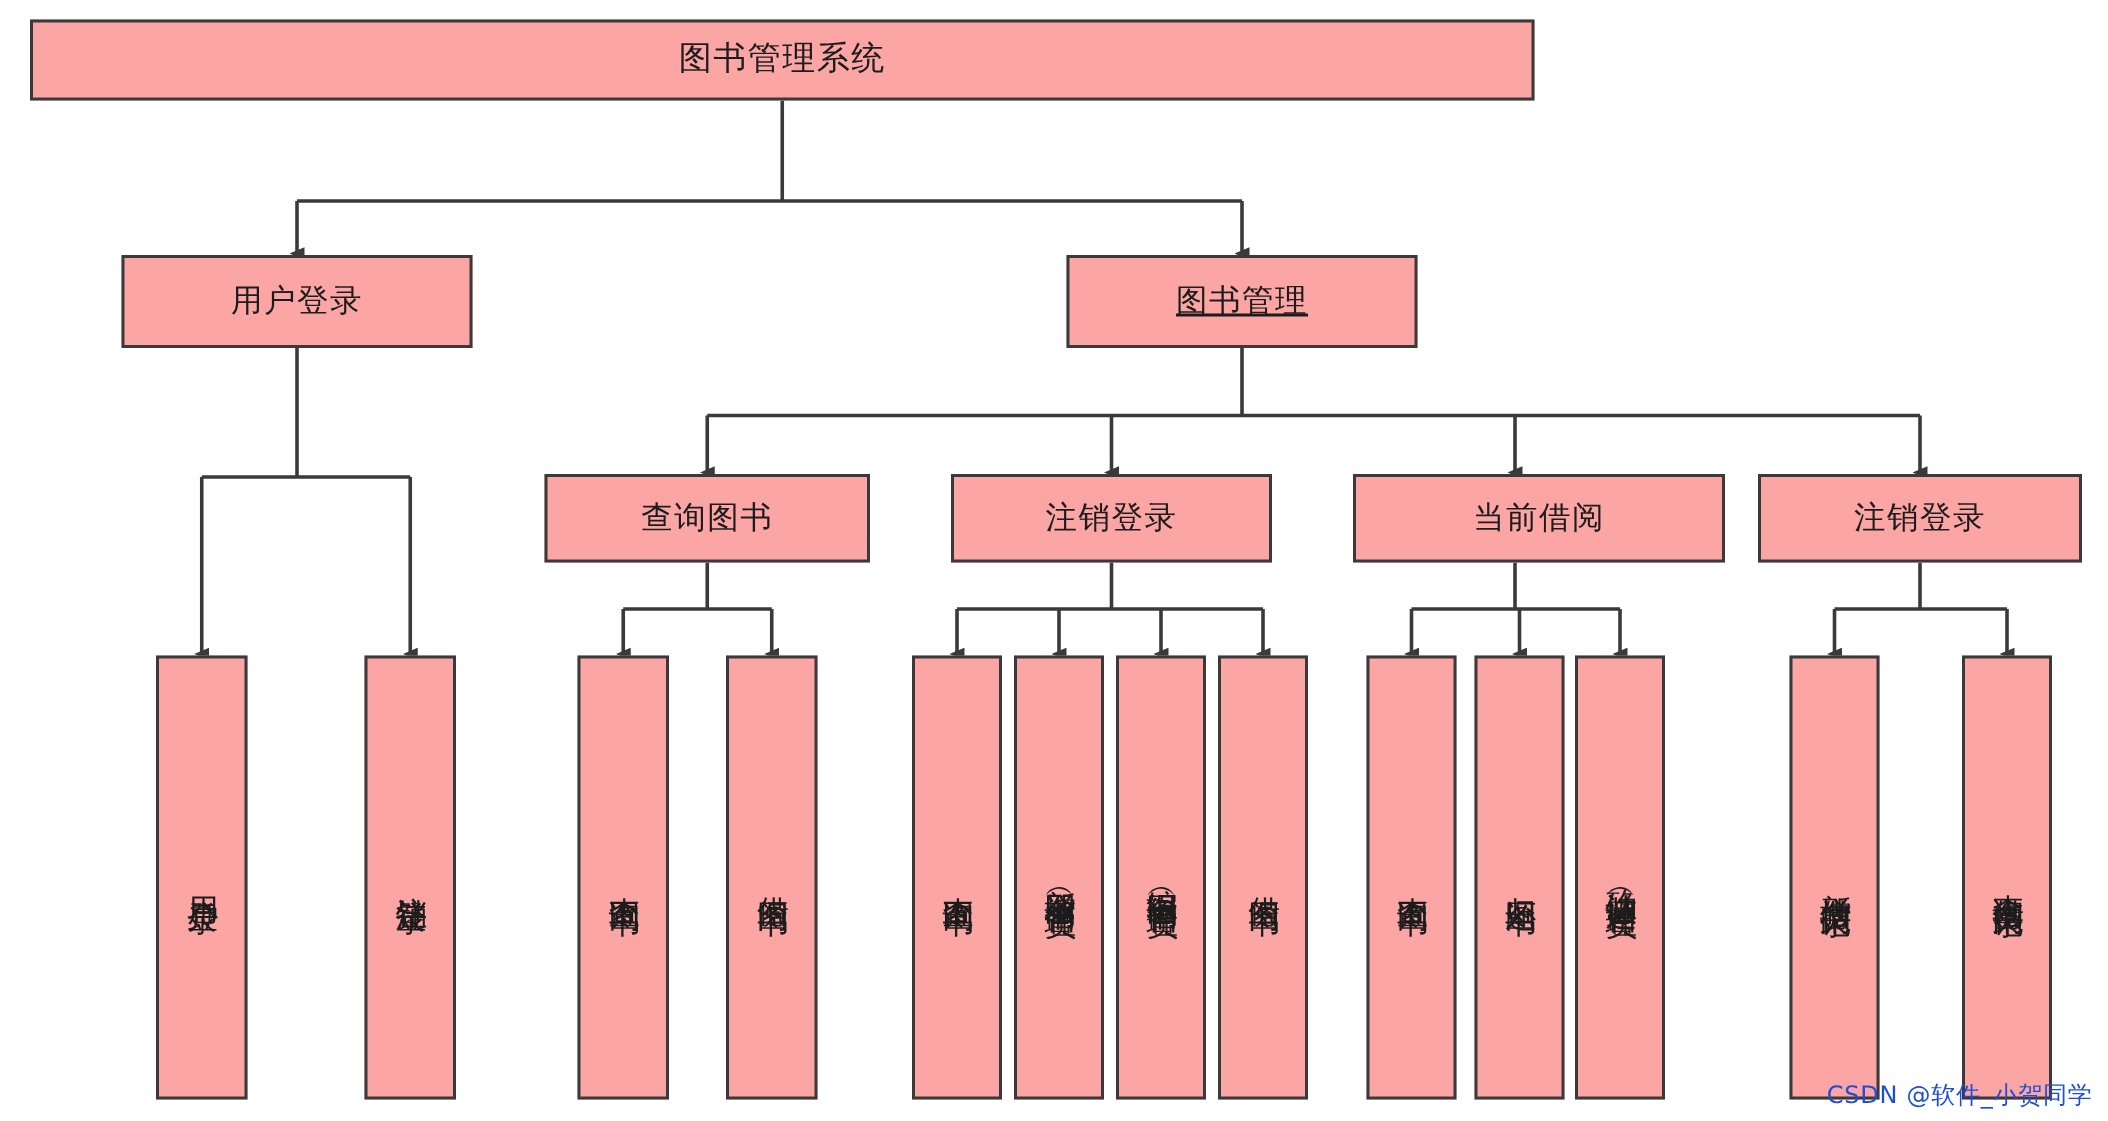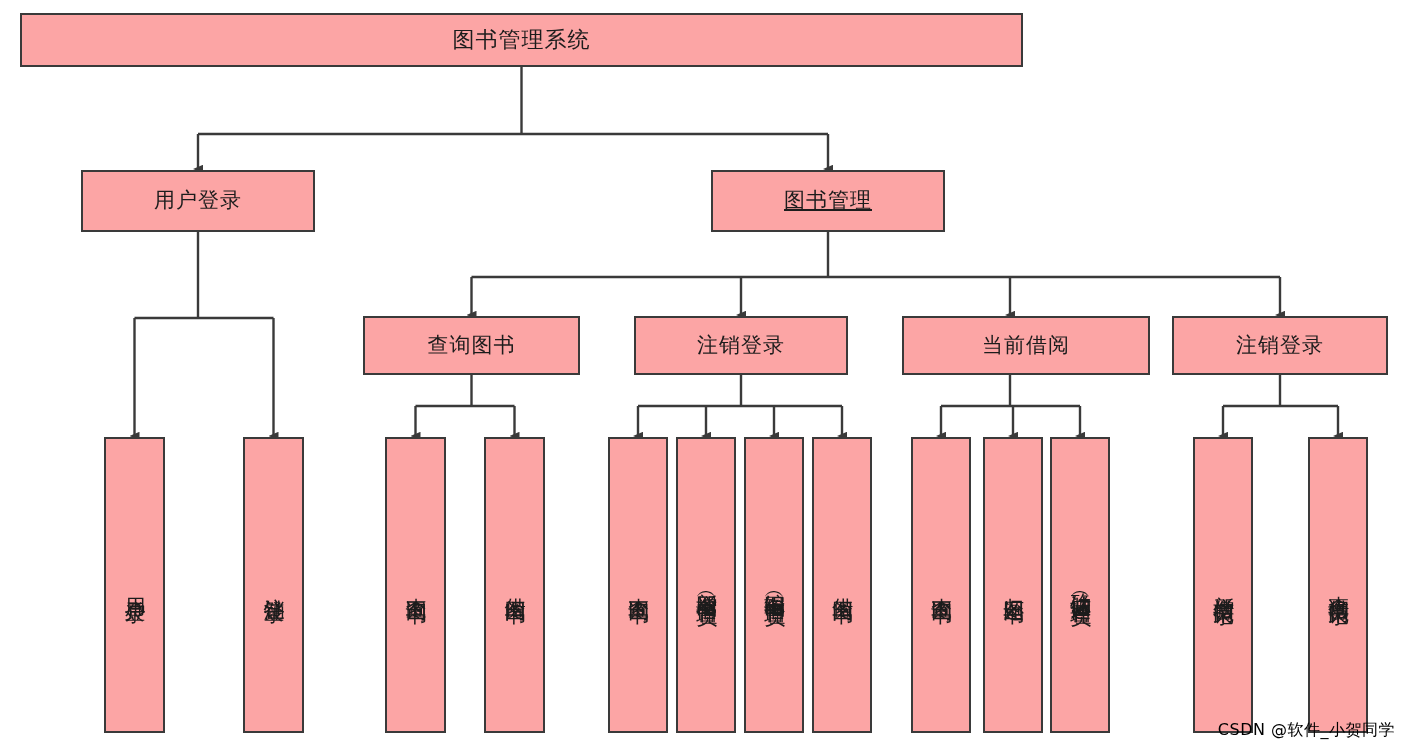--- a/index.html
+++ b/index.html
@@ -50,21 +50,21 @@
     text-align: center;
   }
   .node-title {
     font-size: 22px;
   }
   #watermark {
     position: absolute;
     right: 10px;
     bottom: 6px;
     font-size: 16px;
-    color: #000000;
+    color: #1d4ed8;
     letter-spacing: 0.5px;
     white-space: nowrap;
     pointer-events: none;
   }
 </style>
 </head>
 <body>
 
 <div id="canvas">
   <svg id="links" viewBox="0 0 1405 747">

